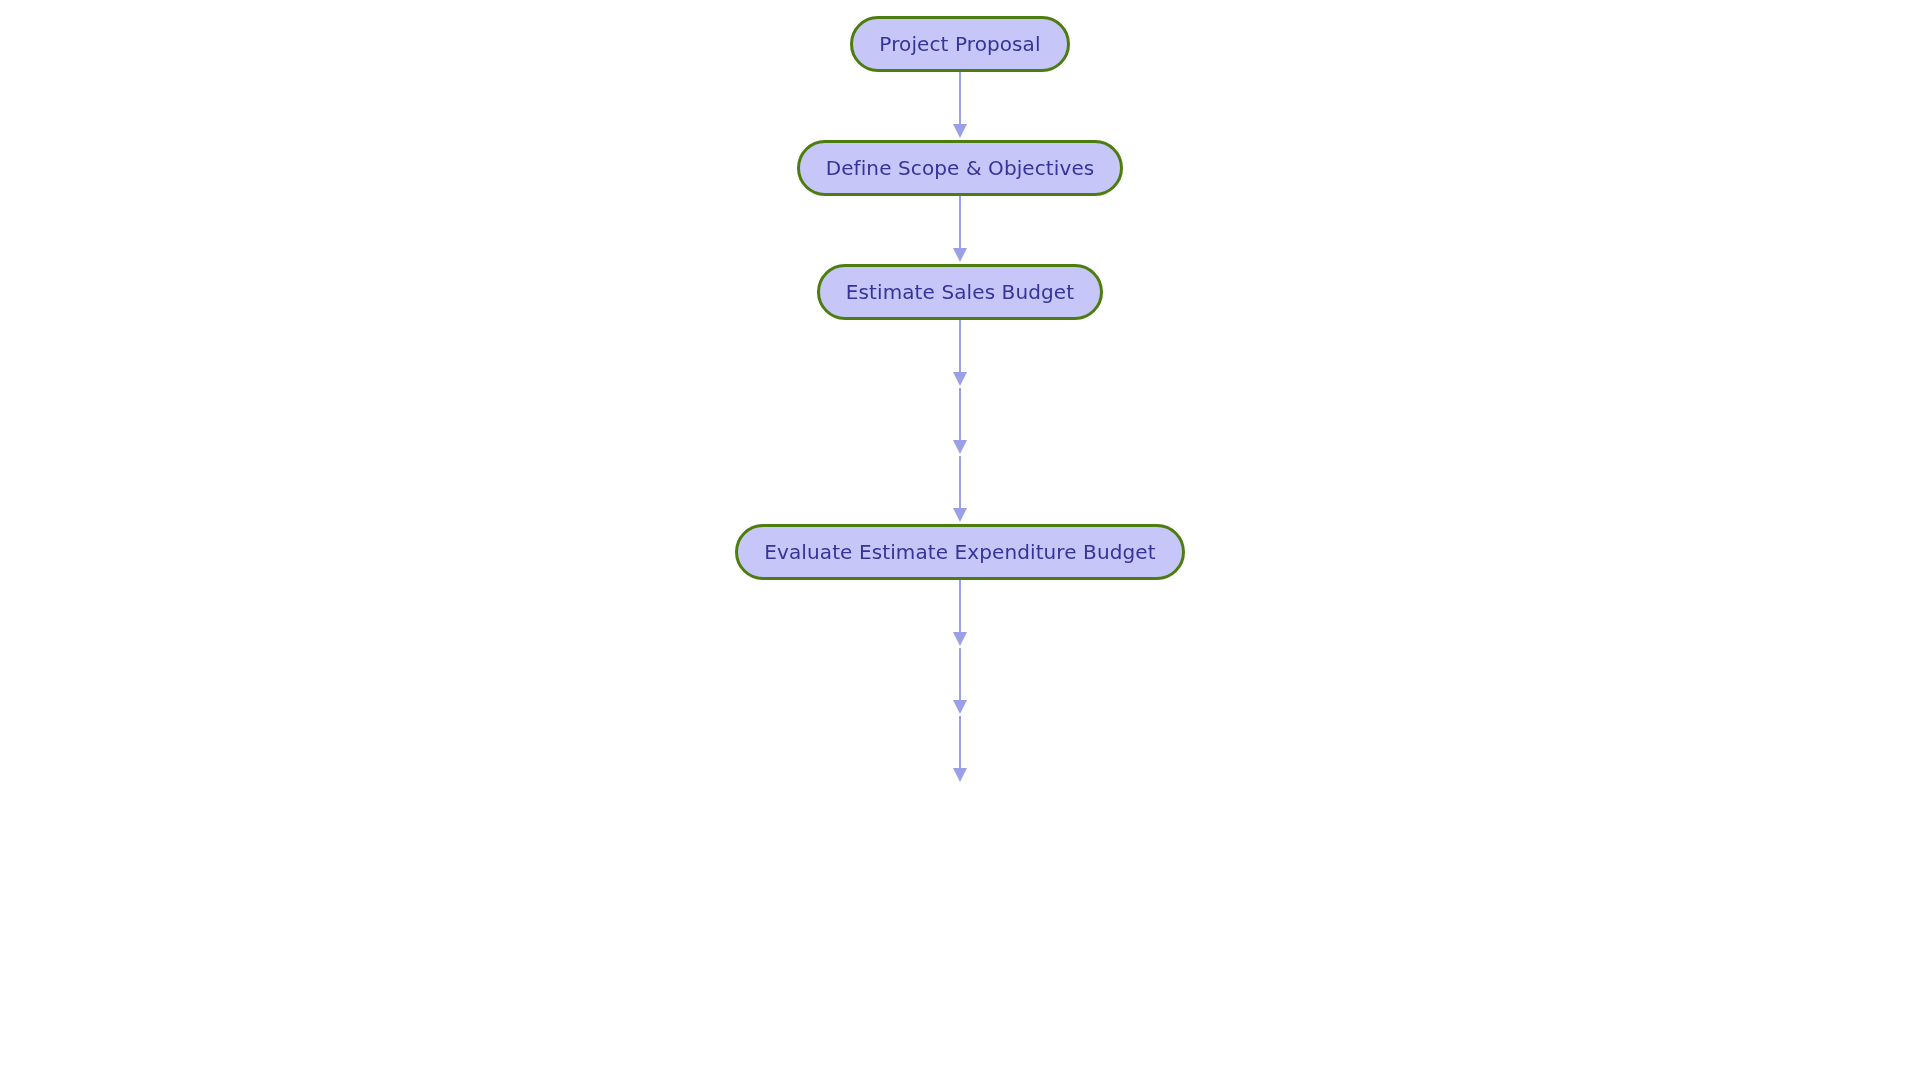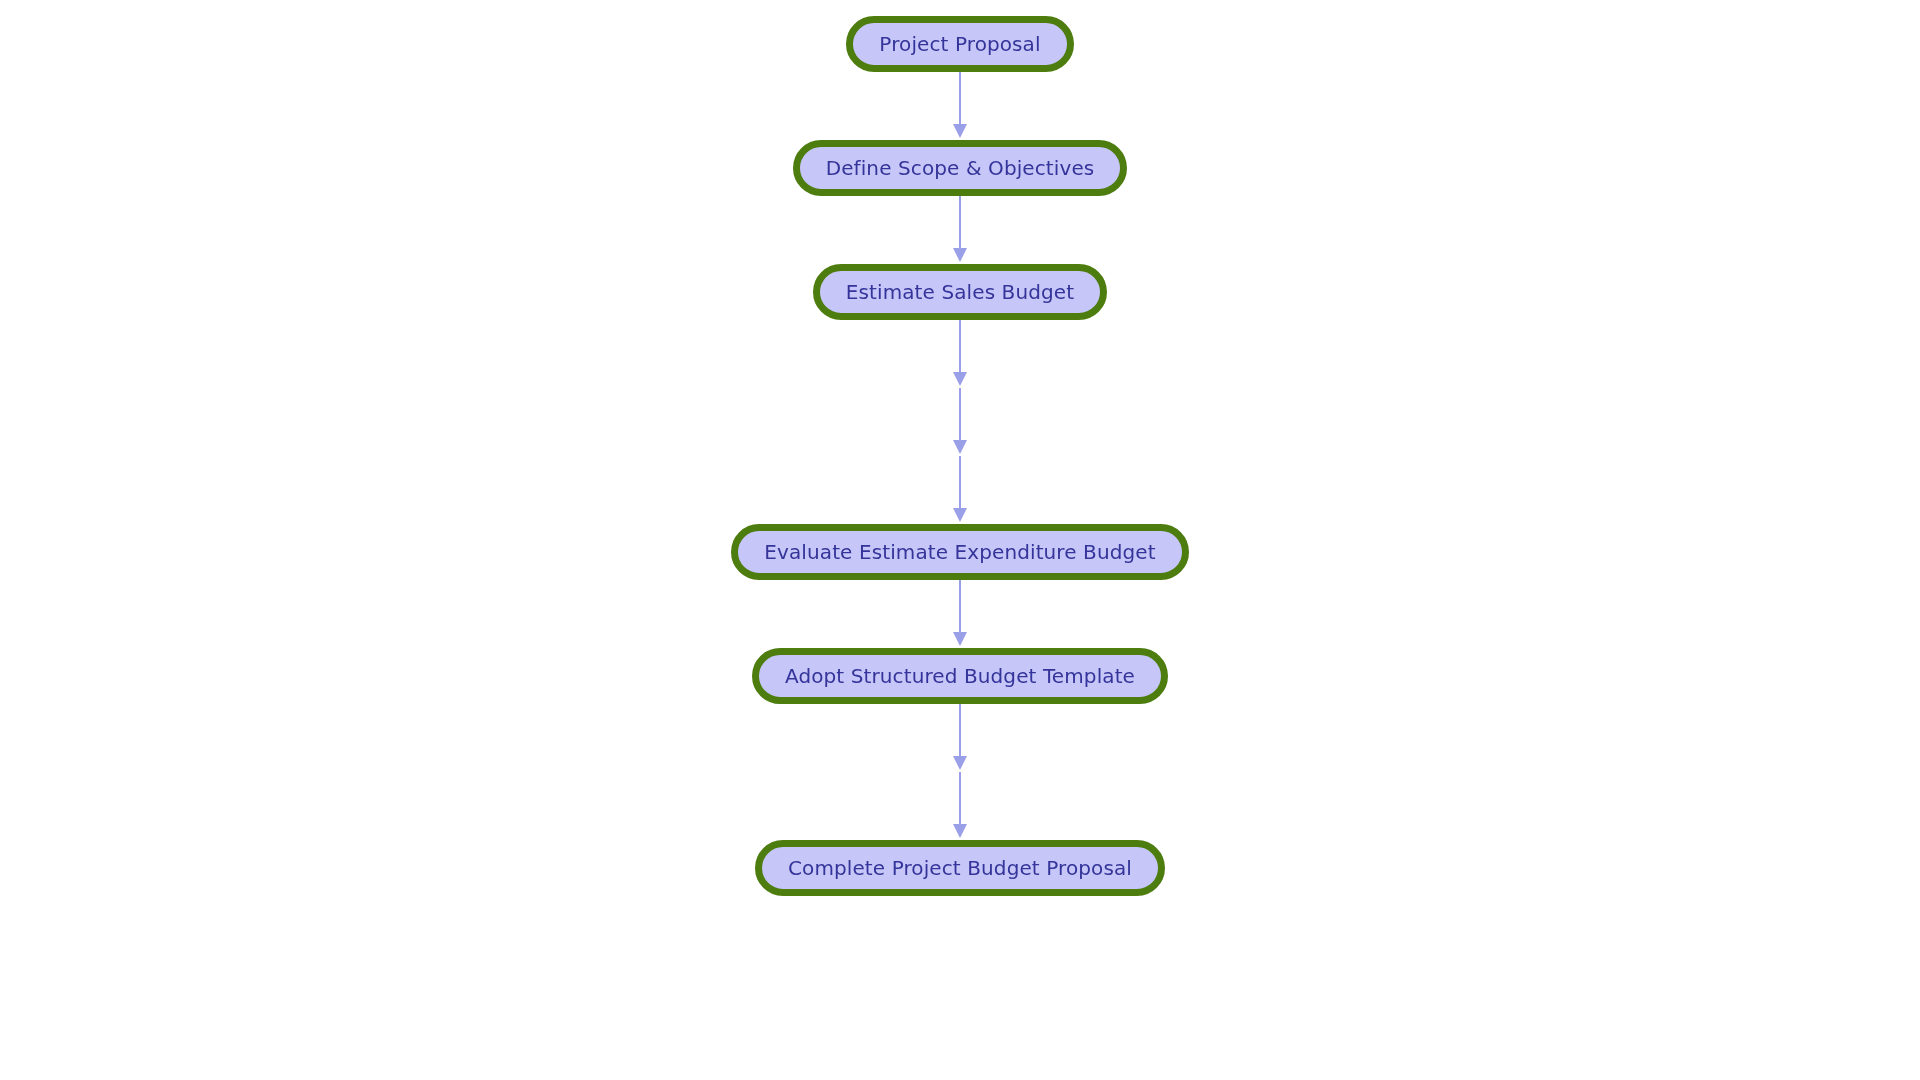--- a/index.html
+++ b/index.html
@@ -31,21 +31,21 @@
     flex-direction: column;
     align-items: center;
   }
 
   
   .node {
     box-sizing: border-box;
     height: 56px;
     border-radius: 28px;
     background: #c6c7f8;
-    border: 7px solid #4d7c0f;
+    border: 3px solid #4d7c0f;
     display: flex;
     align-items: center;
     justify-content: flex-end;
     padding: 0 26px;
     flex: 0 0 auto;
   }
   .node-label {
     font-size: 20px;
     line-height: 1;
     color: #34349a;
@@ -104,28 +104,22 @@
       <line class="edge-line" x1="12" y1="0" x2="12" y2="56"></line>
       <polygon class="edge-head" points="12,66 5,52 19,52"></polygon>
     </svg>
       <div class="node">
         <span class="node-label">Evaluate Estimate Expenditure Budget</span>
       </div>
       <svg class="connector" viewBox="0 0 24 68" xmlns="http://www.w3.org/2000/svg">
       <line class="edge-line" x1="12" y1="0" x2="12" y2="56"></line>
       <polygon class="edge-head" points="12,66 5,52 19,52"></polygon>
     </svg>
-      <div class="node">
-        <span class="node-label">Adopt Structured Budget Template</span>
-      </div>
       <svg class="connector" viewBox="0 0 24 68" xmlns="http://www.w3.org/2000/svg">
       <line class="edge-line" x1="12" y1="0" x2="12" y2="56"></line>
       <polygon class="edge-head" points="12,66 5,52 19,52"></polygon>
     </svg>
       <svg class="connector" viewBox="0 0 24 68" xmlns="http://www.w3.org/2000/svg">
       <line class="edge-line" x1="12" y1="0" x2="12" y2="56"></line>
       <polygon class="edge-head" points="12,66 5,52 19,52"></polygon>
     </svg>
-      <div class="node">
-        <span class="node-label">Complete Project Budget Proposal</span>
-      </div>
     </div>
 </div>
 
 </body></html>

